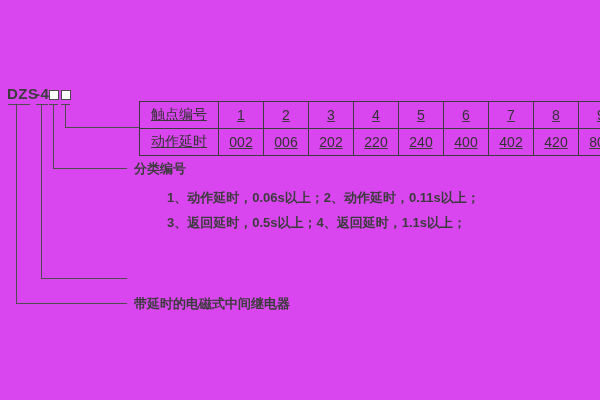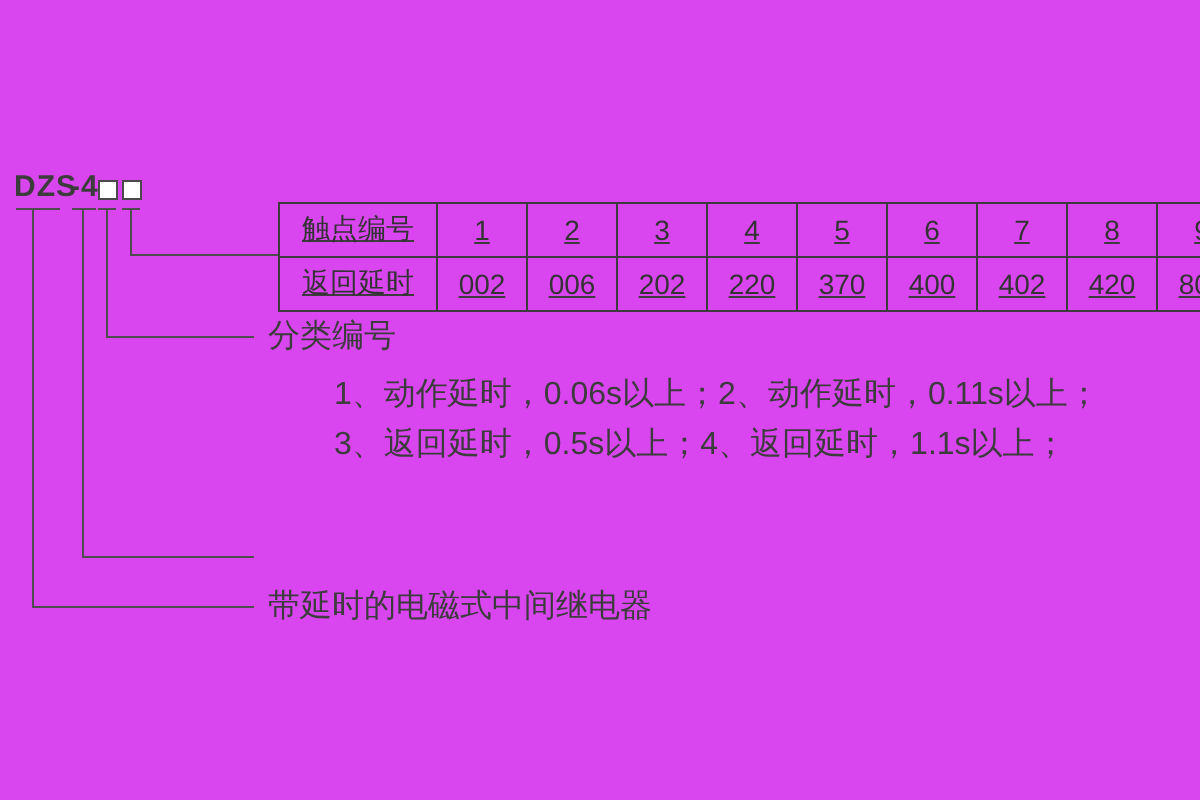--- a/index.html
+++ b/index.html
@@ -49,24 +49,25 @@
     color:#333;
     padding:0;
     height:26px;
     white-space:nowrap;
     overflow:hidden;
   }
   #contact-table td.hdr{width:78px;}
   
   .lbl{
     position:absolute;
-    font-size:16px;
+    font-size:13px;
     line-height:15px;
     color:#3c3c3c;
     white-space:nowrap;
+    font-weight:bold;
   }
 </style>
 </head>
 <body>
 
 <div id="stage">
 
   <span class="model-part" style="left:7px;top:87px;">DZS</span>
   <span class="model-part" style="left:35px;top:87px;">-4</span>
   <span class="model-box" style="left:49px;top:90px;"></span>
@@ -95,26 +96,26 @@
       <td>2</td>
       <td>3</td>
       <td>4</td>
       <td>5</td>
       <td>6</td>
       <td>7</td>
       <td>8</td>
       <td>9</td>
     </tr>
     <tr>
-      <td class="hdr">返回延时</td>
+      <td class="hdr">动作延时</td>
       <td>002</td>
       <td>006</td>
       <td>202</td>
       <td>220</td>
-      <td>370</td>
+      <td>240</td>
       <td>400</td>
       <td>402</td>
       <td>420</td>
       <td>800</td>
     </tr>
   </tbody>
     </table>
 
   <div class="lbl" style="left:134px;top:161px;">分类编号</div>
   <div class="lbl" style="left:167px;top:190px;">1、动作延时，0.06s以上；2、动作延时，0.11s以上；</div>

